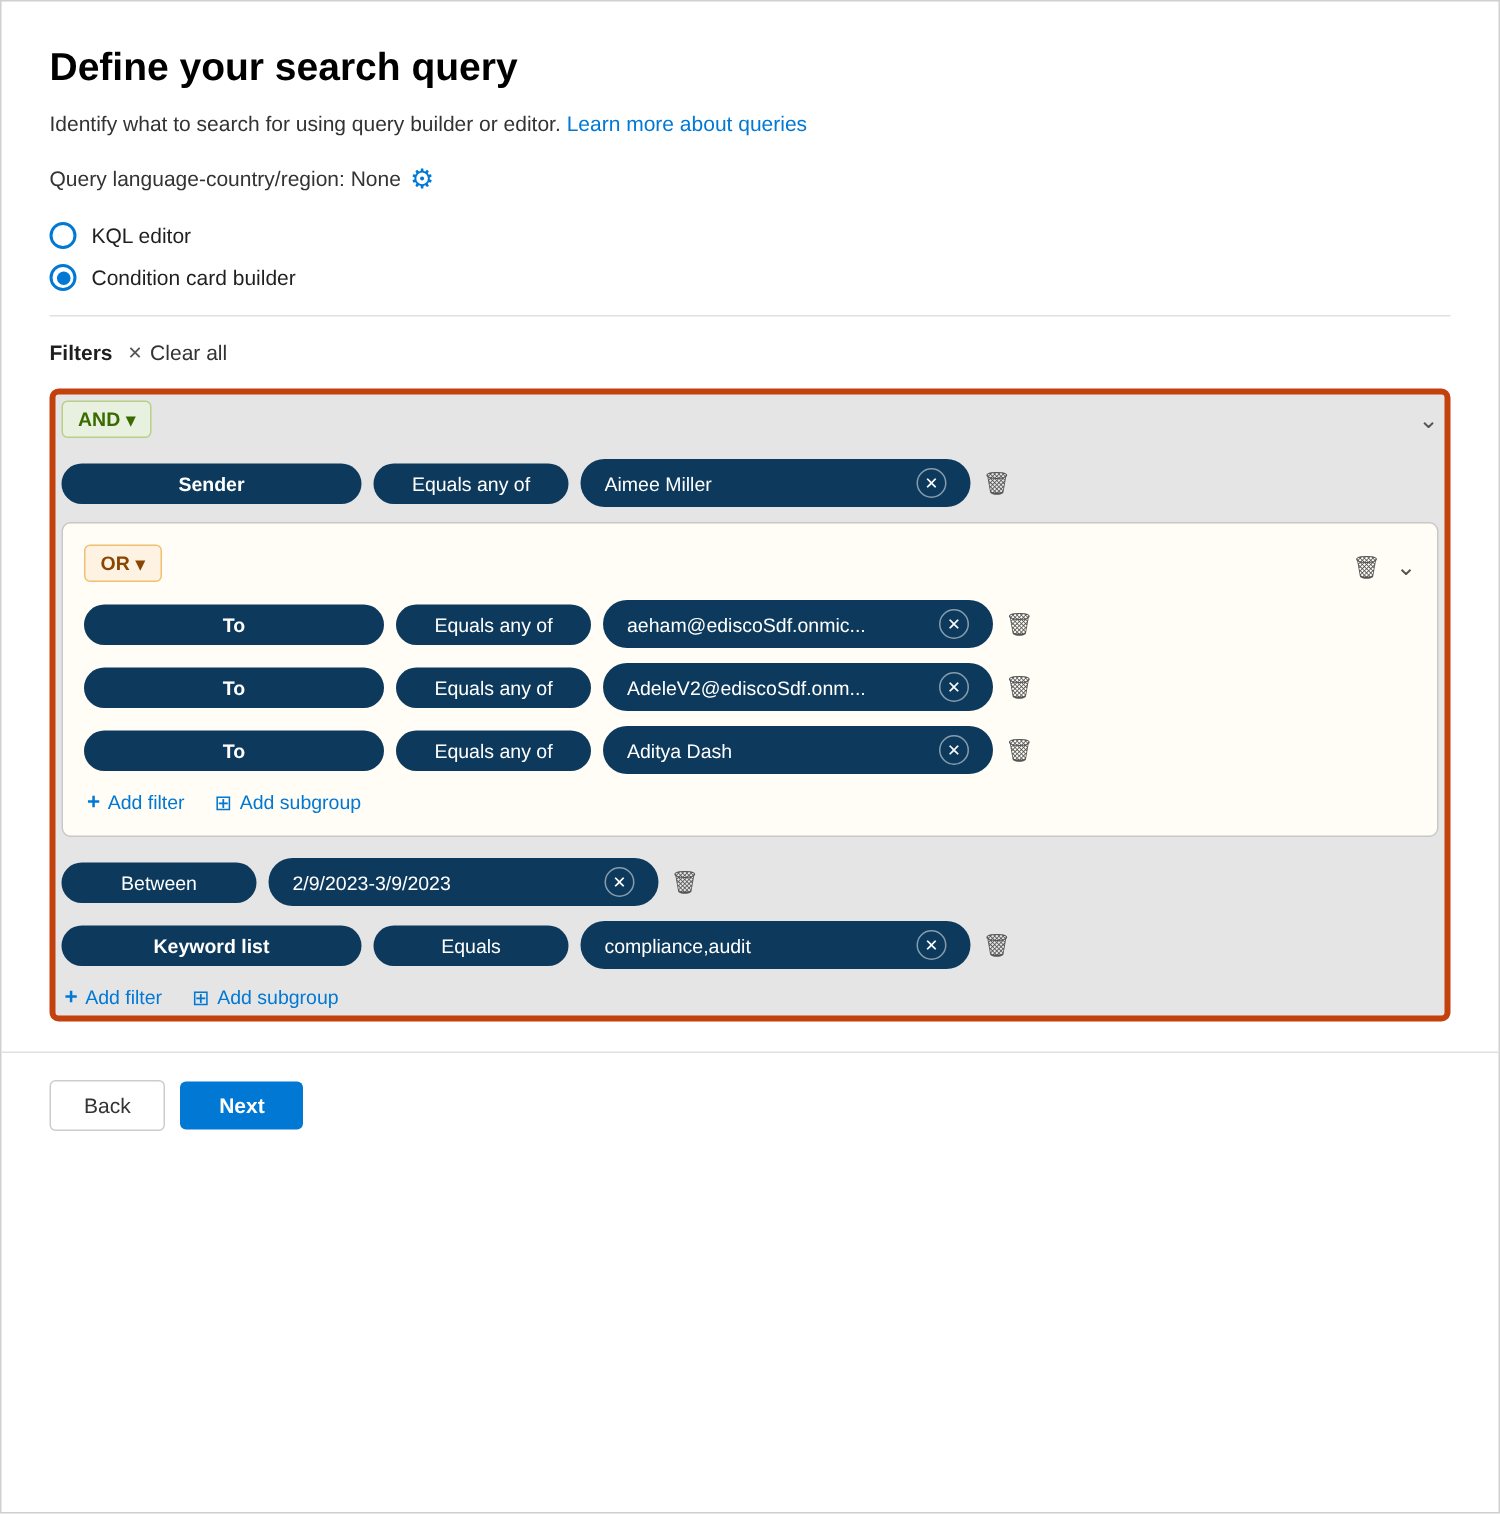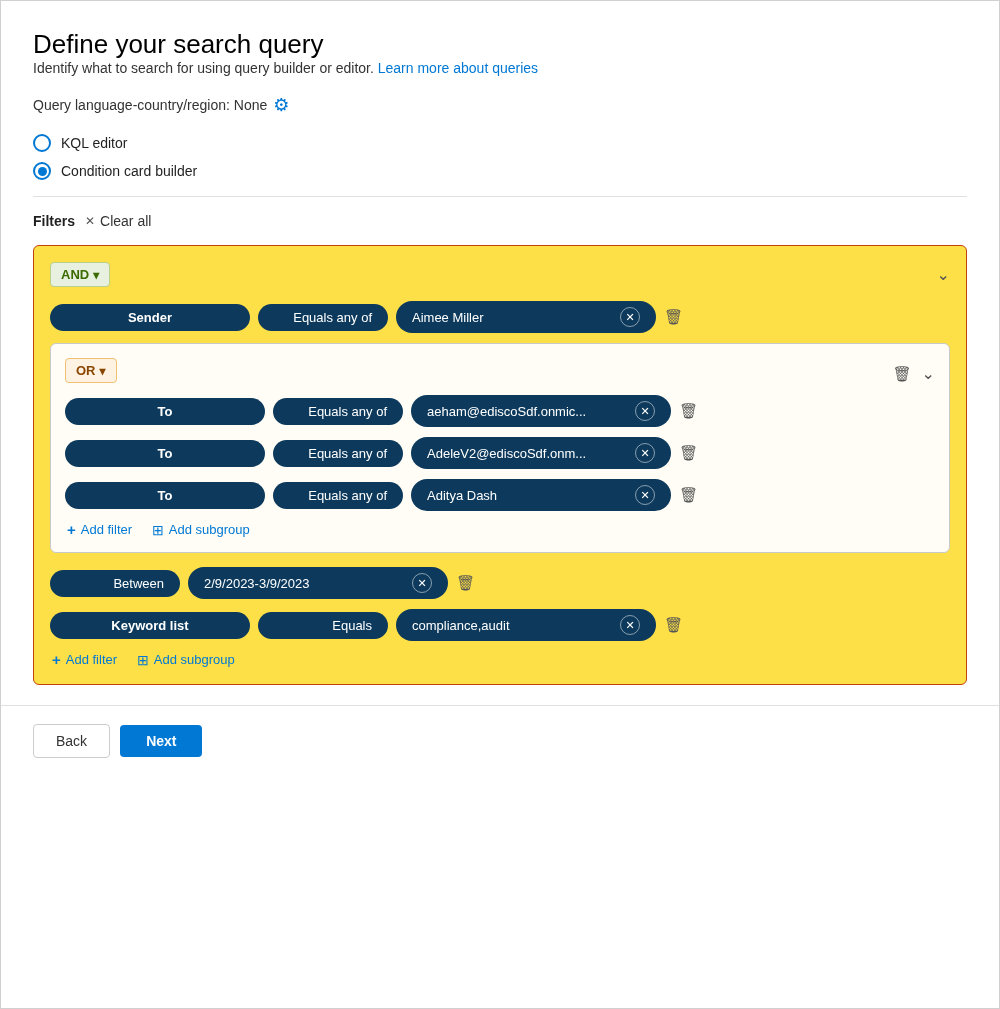--- a/index.html
+++ b/index.html
@@ -10,22 +10,23 @@
       background: #fff;
       width: 1000px;
       min-height: 1009px;
       border: 1px solid #d0d0d0;
     }
     .page-container {
       padding: 28px 32px 0 32px;
     }
     .page-title {
       font-size: 26px;
-      font-weight: 400;
+      font-weight: 700;
       color: #000;
+      margin-bottom: 14px;
     }
     .page-description {
       font-size: 14px;
       color: #333;
       margin-bottom: 18px;
     }
     .page-description a {
       color: #0078d4;
       text-decoration: none;
     }
@@ -118,24 +119,24 @@
       color: #333;
       cursor: pointer;
       font-size: 14px;
     }
     .x-icon {
       font-size: 12px;
       color: #555;
     }
     
     .filter-card {
-      border: 1px solid #c2410c;
+      border: 4px solid #c2410c;
       border-radius: 6px;
-      padding: 16px;
-      background: #fde047;
+      padding: 4px;
+      background: #e5e5e5;
       margin-bottom: 16px;
     }
     .and-header {
       display: flex;
       align-items: center;
       justify-content: space-between;
       margin-bottom: 14px;
     }
     .and-badge {
       display: flex;
@@ -170,21 +171,21 @@
       text-align: center;
     }
     .filter-tag.wide { min-width: 200px; }
     .filter-operator {
       background: #0d3a5c;
       color: #fff;
       border-radius: 20px;
       padding: 6px 16px;
       font-size: 13px;
       min-width: 130px;
-      text-align: right;
+      text-align: center;
     }
     .filter-value {
       background: #0d3a5c;
       color: #fff;
       border-radius: 20px;
       padding: 6px 16px;
       font-size: 13px;
       min-width: 200px;
       display: flex;
       align-items: center;

